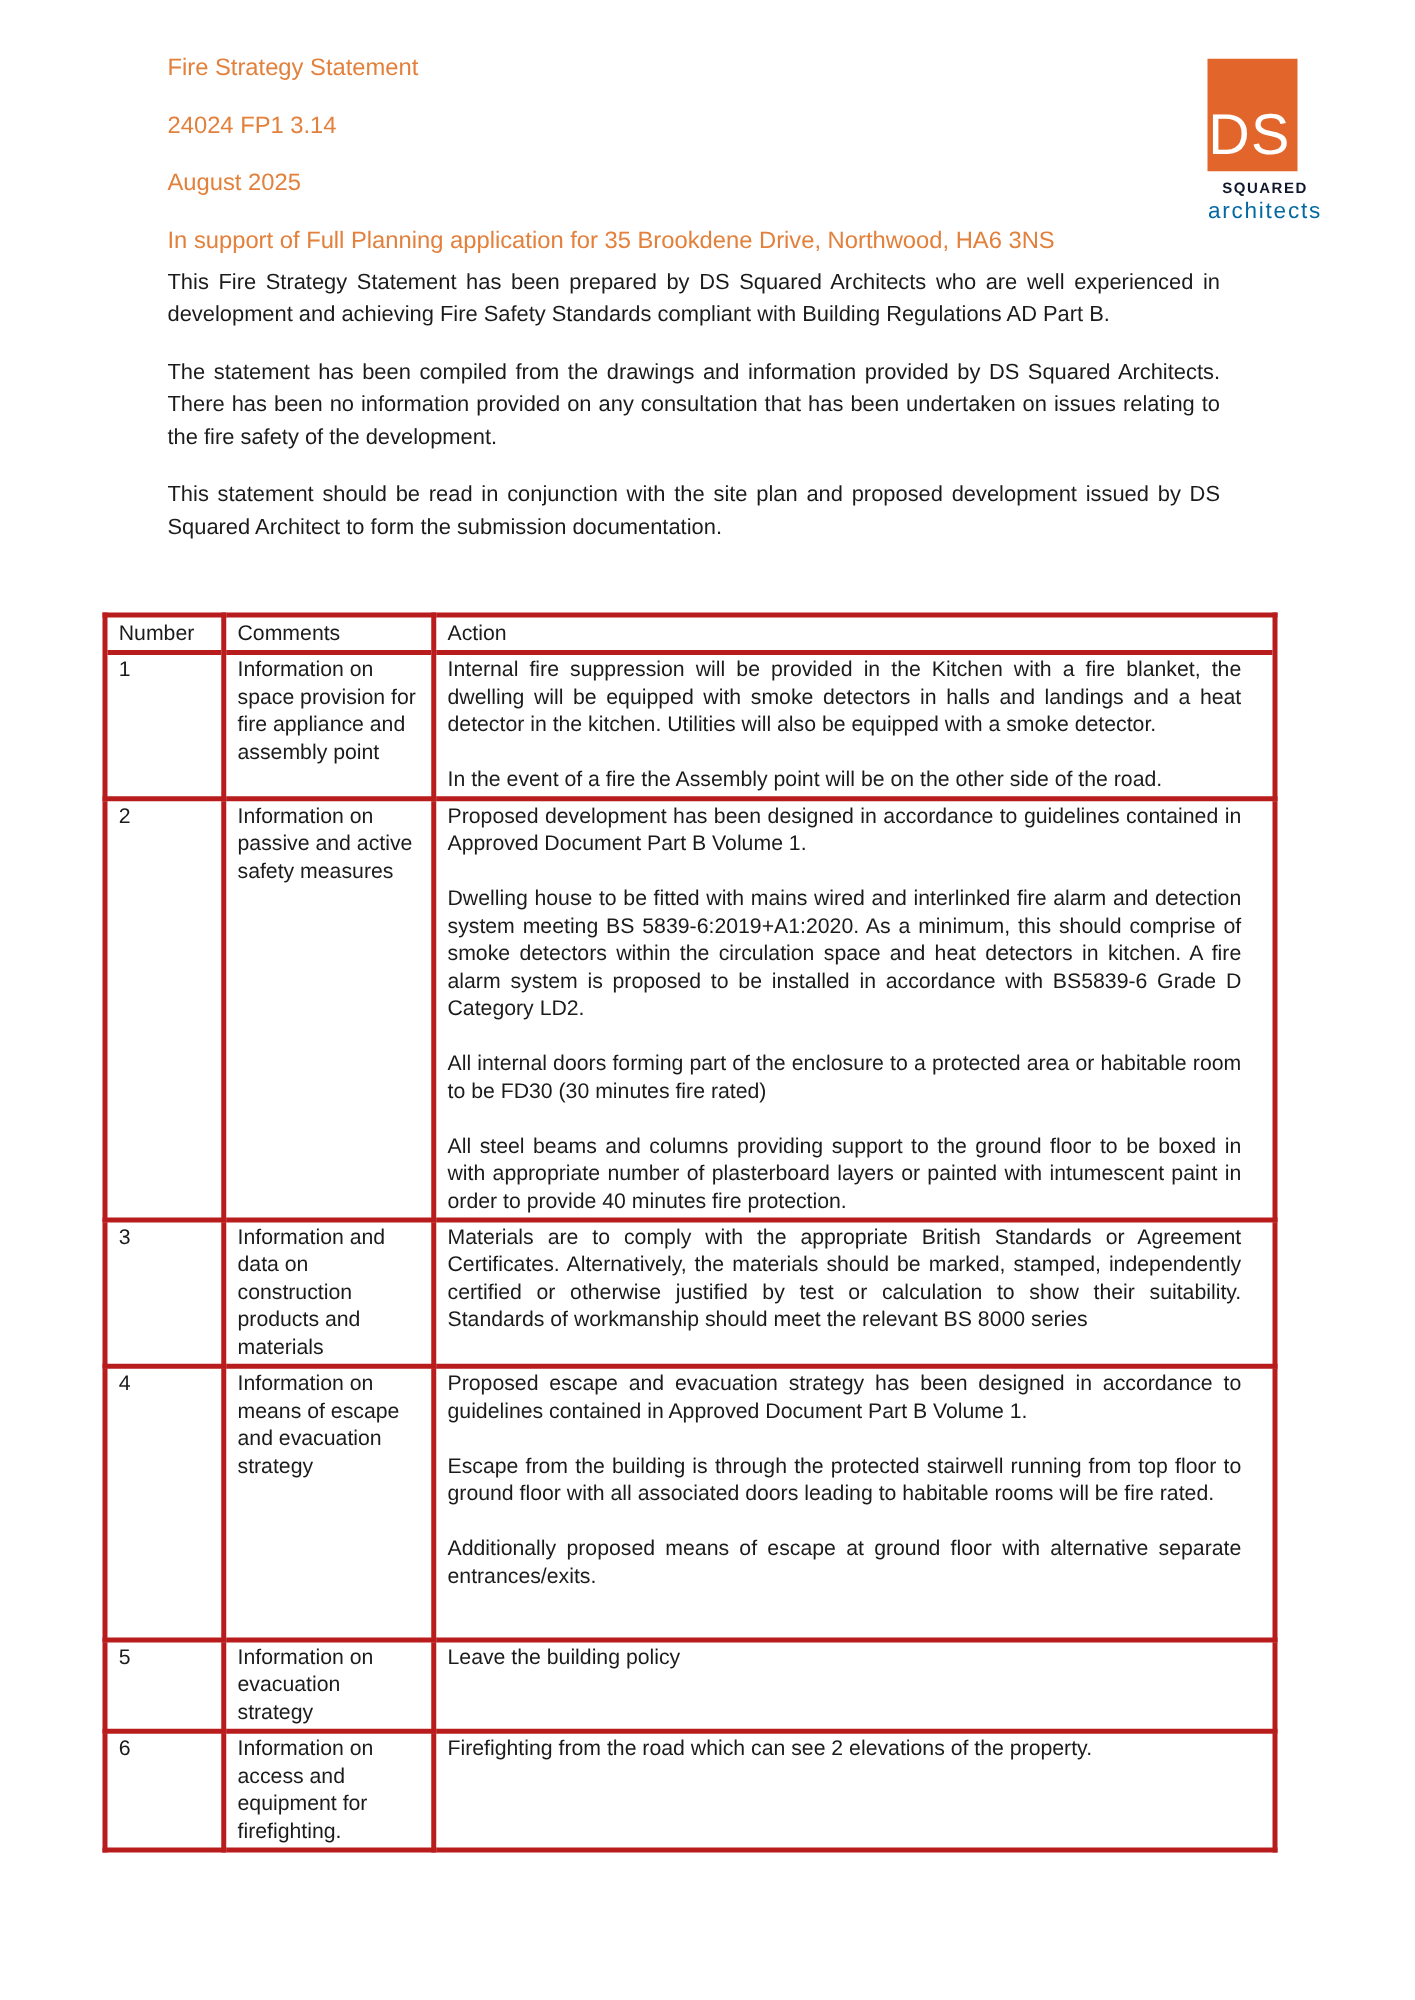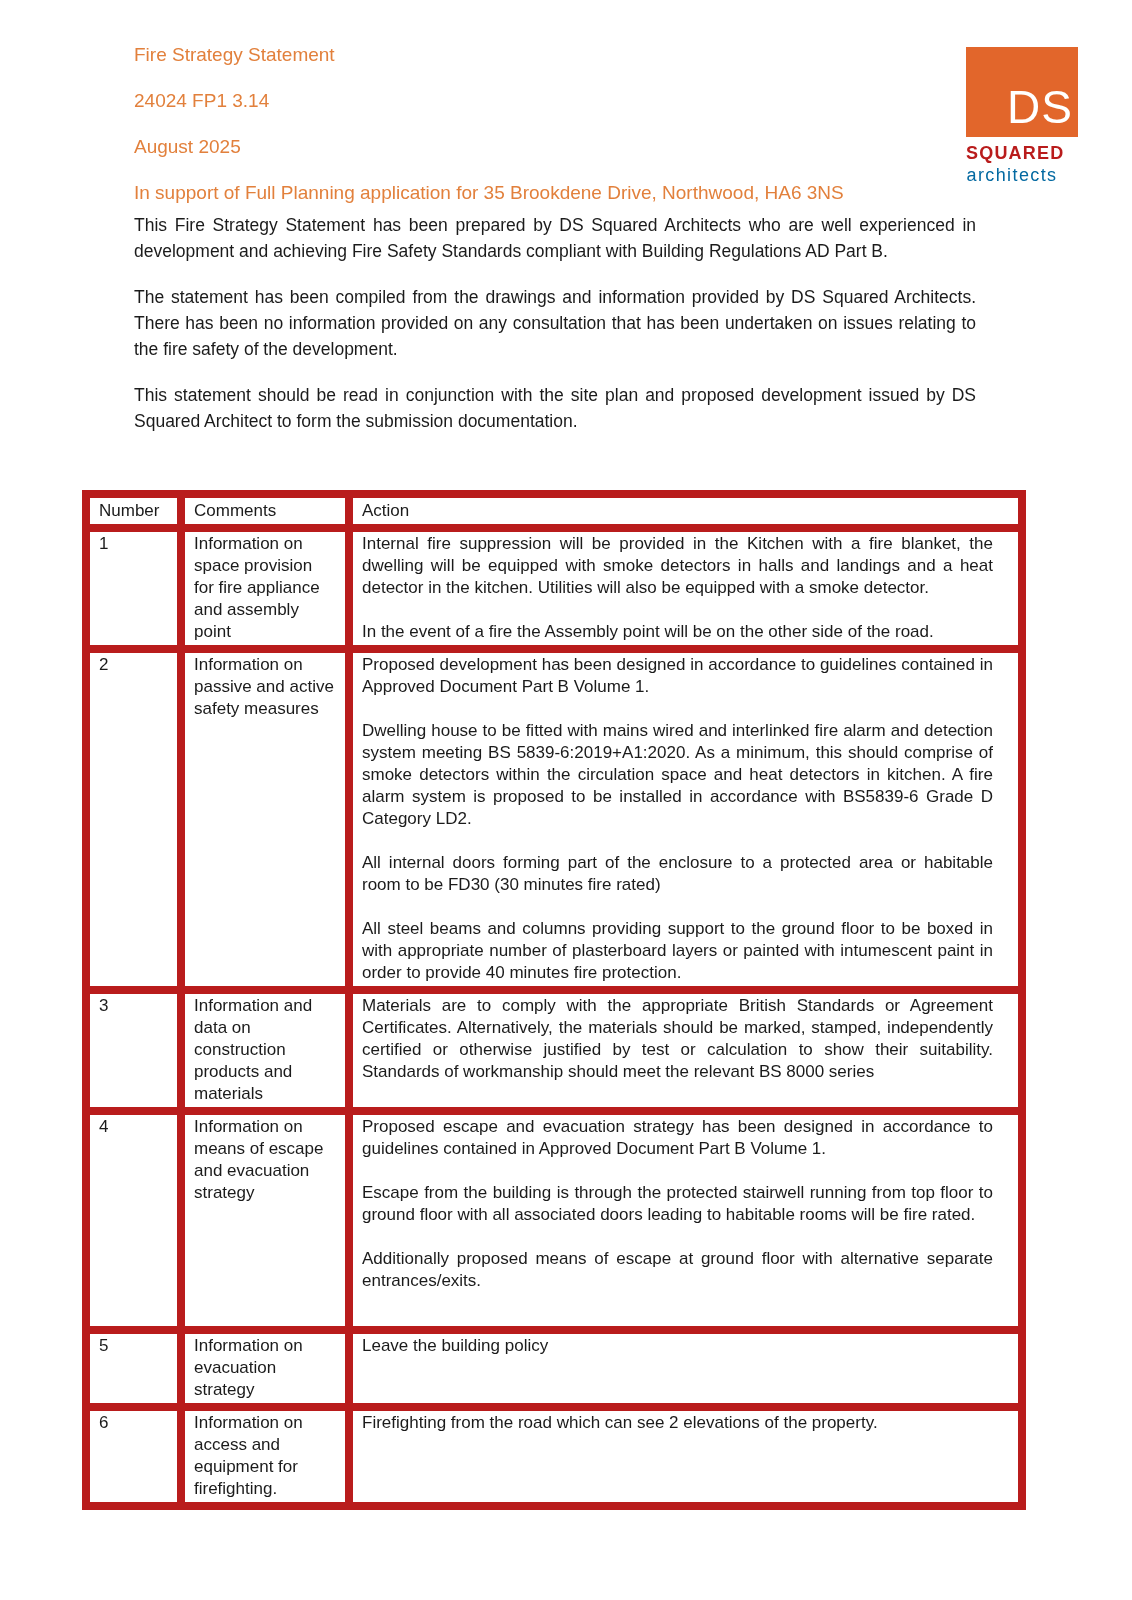--- a/index.html
+++ b/index.html
@@ -31,42 +31,42 @@
 
   
   .logo {
     position: absolute;
     left: 966px;
     top: 47px;
     width: 92px;
     text-align: center;
   }
   .logo-square {
-    width: 112px;
+    width: 72px;
     height: 90px;
     background: #E2662B;
     display: flex;
     align-items: flex-end;
-    justify-content: flex-end;
+    justify-content: center;
     box-sizing: border-box;
     padding: 0 5px 10px 0;
   }
   .logo-square span {
     color: #ffffff;
     font-size: 46px;
     line-height: 40px;
     font-weight: 400;
     letter-spacing: 1px;
   }
   .logo-name {
     margin-top: 6px;
-    font-size: 18px;
+    font-size: 12px;
     font-weight: bold;
     letter-spacing: 1.2px;
-    color: #b91c1c;
+    color: #0f172a;
   }
   .logo-sub {
     margin-top: 1px;
     font-size: 18px;
     font-weight: 400;
     letter-spacing: 1.4px;
     color: #0369a1;
   }
 
   
@@ -90,21 +90,21 @@
     top: 490px;
     width: 936px;
     border-collapse: collapse;
     table-layout: fixed;
   }
   .strategy-table col.c-number { width: 95px; }
   .strategy-table col.c-comments { width: 168px; }
   .strategy-table col.c-action { width: 673px; }
   .strategy-table th,
   .strategy-table td {
-    border: 8px solid #b91c1c;
+    border: 4px solid #b91c1c;
     vertical-align: top;
     font-size: 17px;
     line-height: 22px;
     font-weight: normal;
     text-align: left;
     padding: 1px 9px 2px 9px;
     box-sizing: border-box;
   }
   .strategy-table thead th {
     border-bottom: 3px solid #3b3b3b;

